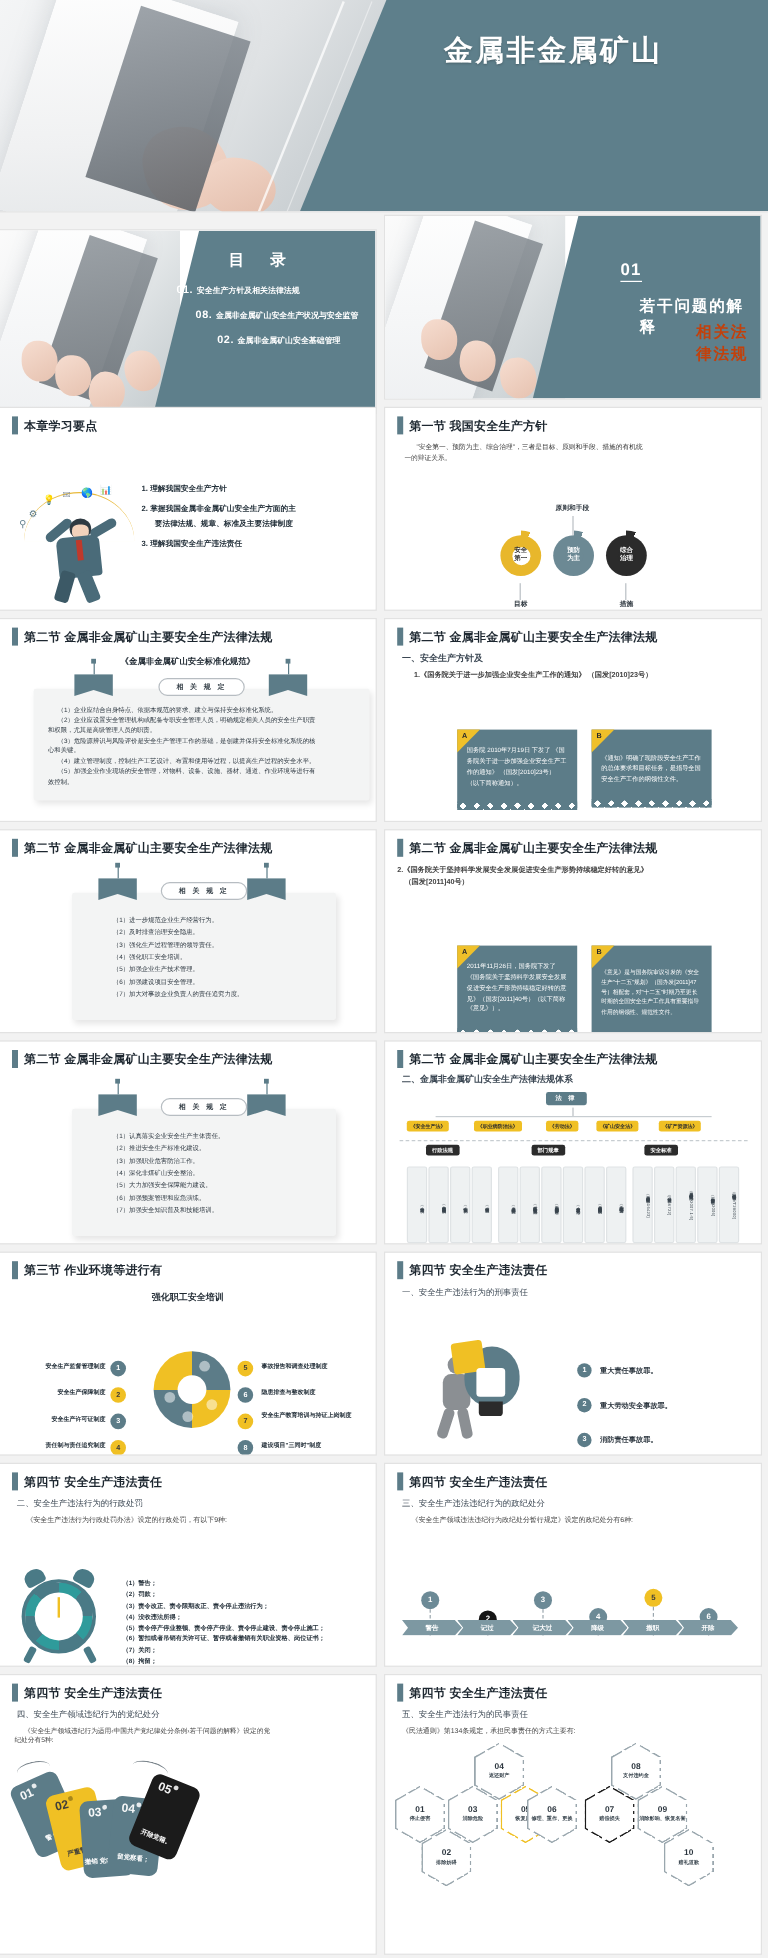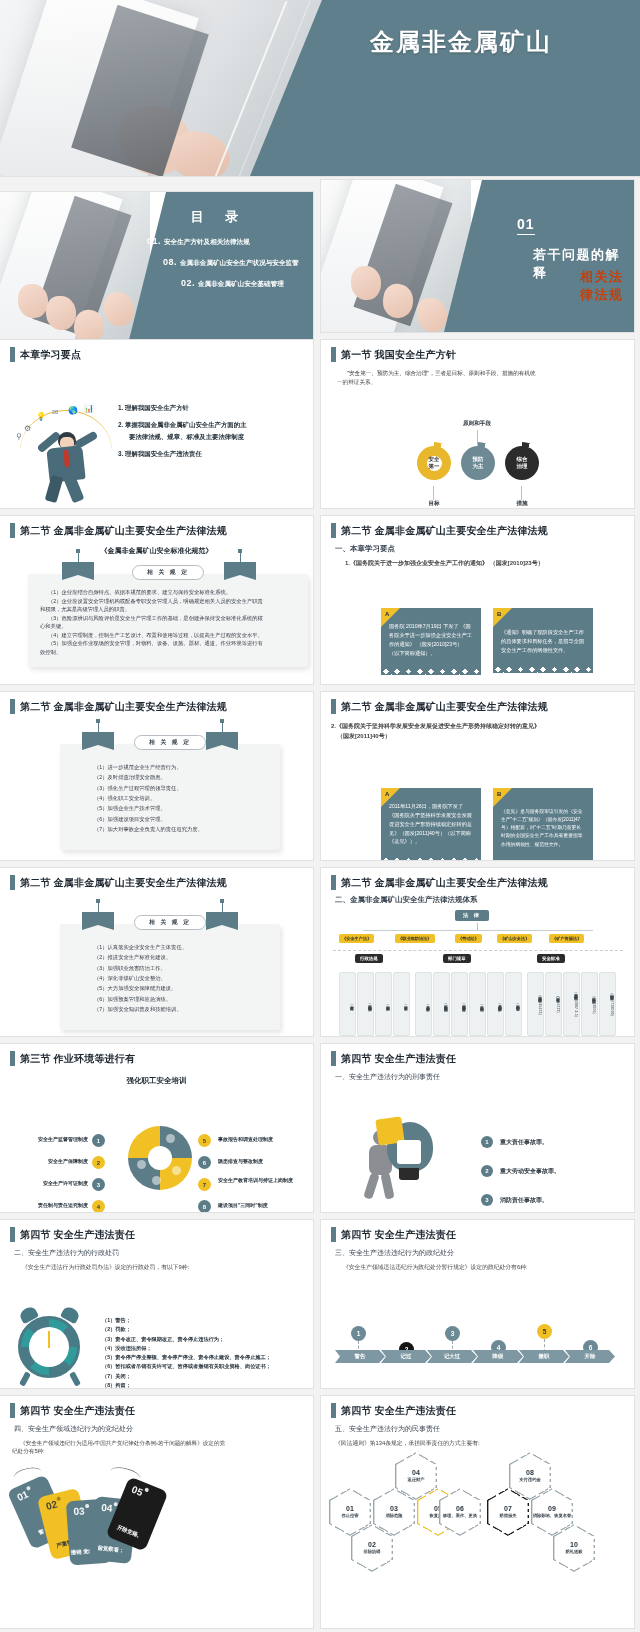--- a/index.html
+++ b/index.html
@@ -331,21 +331,21 @@
       <div class="rule-line indent">（5）加强企业作业现场的安全管理，对物料、设备、设施、器材、通道、作业环境等进行有</div>
       <div class="rule-line">效控制。</div>
     </div>
   </div>
 
   <div class="slide" style="left:321px;top:516px;width:313px;height:168px;">
     <div class="sec-head">
       <div class="sec-bar"></div>
       <div class="sec-title">第二节  金属非金属矿山主要安全生产法律法规</div>
     </div>
-    <div class="sub-head">一、本章学习要点</div>
+    <div class="sub-head">一、安全生产方针及</div>
     <div class="sub-note" style="font-size:6px;font-weight:bold;margin-left:24px;">1.《国务院关于进一步加强企业安全生产工作的通知》 （国发[2010]23号）</div>
     <div class="nb" style="left:60px;top:92px;">
       <div class="nb-corner"></div>
       <div class="nb-letter">A</div>
       <div>国务院 2010年7月19日 下发了 《国务院关于进一步加强企业安全生产工作的通知》 （国发[2010]23号） （以下简称通知）。</div>
     </div>
     <div class="nb" style="left:172px;top:92px;">
       <div class="nb-corner"></div>
       <div class="nb-letter">B</div>
       <div style="padding-top:6px">《通知》明确了现阶段安全生产工作的总体要求和目标任务，是指导全国安全生产工作的纲领性文件。</div>

